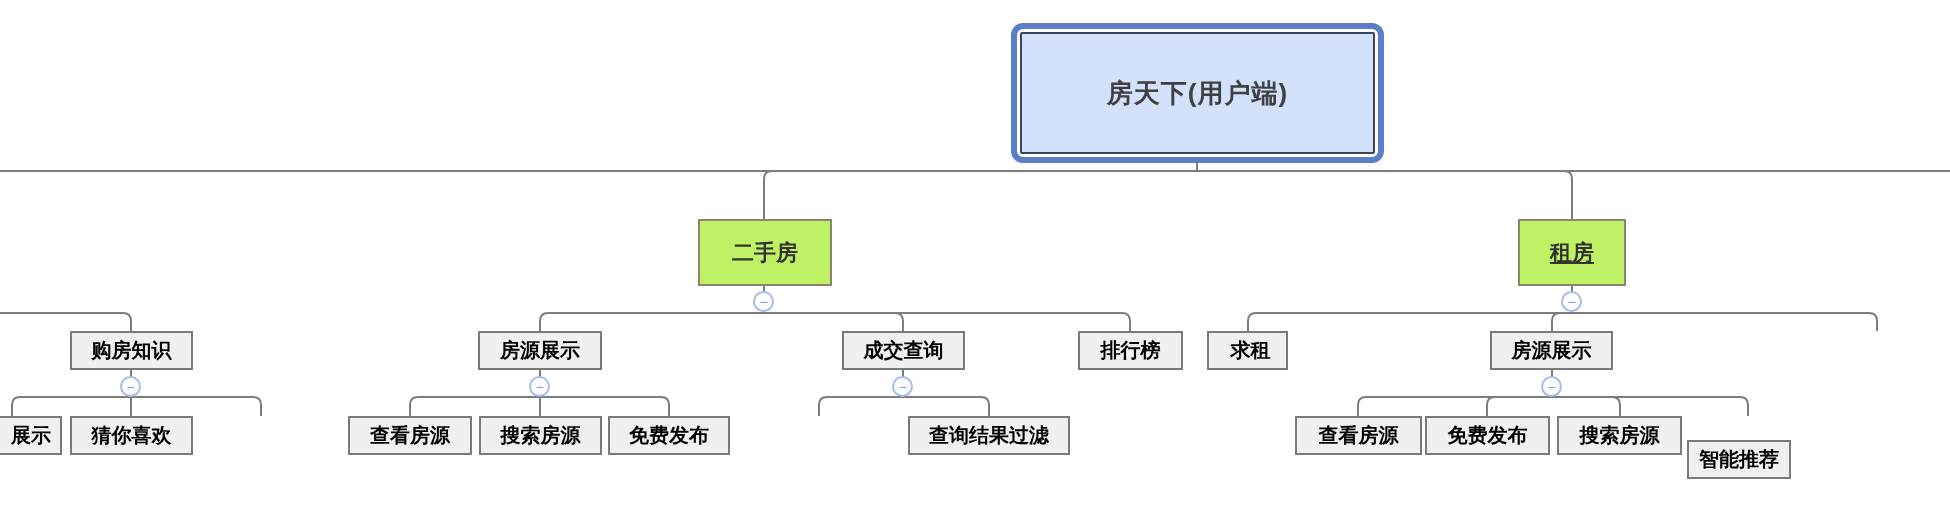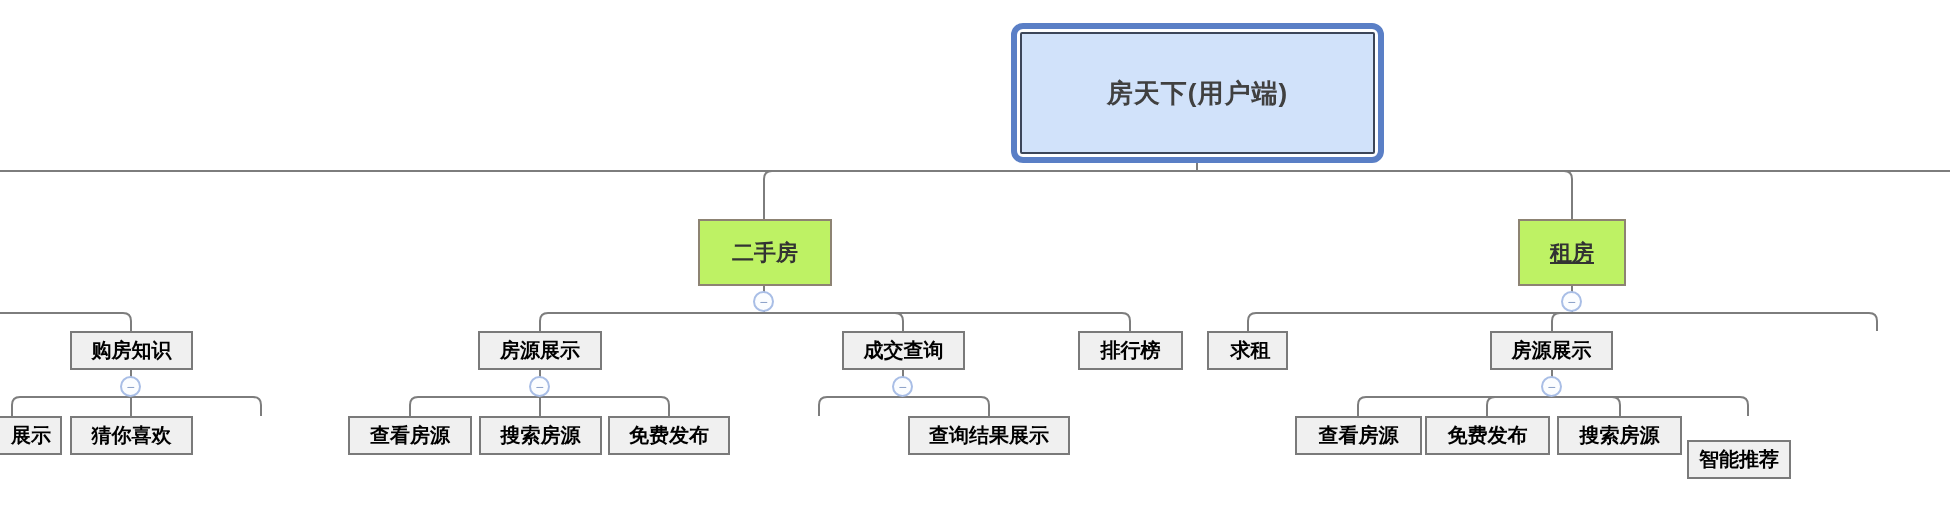--- a/index.html
+++ b/index.html
@@ -118,21 +118,21 @@
   <div class="node" style="left:842px; top:331px; width:123px; height:39px;">成交查询</div>
   <div class="node" style="left:1078px; top:331px; width:105px; height:39px;">排行榜</div>
   <div class="node" style="left:1207px; top:331px; width:81px; height:39px;padding-left:6px;">求租</div>
   <div class="node" style="left:1490px; top:331px; width:123px; height:39px;">房源展示</div>
 
   <div class="node partial" style="left:-35px; top:416px; width:97px; height:39px;">展示</div>
   <div class="node" style="left:70px; top:416px; width:123px; height:39px;">猜你喜欢</div>
   <div class="node" style="left:348px; top:416px; width:124px; height:39px;">查看房源</div>
   <div class="node" style="left:479px; top:416px; width:123px; height:39px;">搜索房源</div>
   <div class="node" style="left:608px; top:416px; width:122px; height:39px;">免费发布</div>
-  <div class="node" style="left:908px; top:416px; width:162px; height:39px;">查询结果展示</div>
+  <div class="node" style="left:908px; top:416px; width:162px; height:39px;">查询结果过滤</div>
   <div class="node" style="left:1295px; top:416px; width:127px; height:39px;">查看房源</div>
   <div class="node" style="left:1425px; top:416px; width:125px; height:39px;">免费发布</div>
   <div class="node" style="left:1557px; top:416px; width:125px; height:39px;">搜索房源</div>
   <div class="node" style="left:1687px; top:440px; width:104px; height:39px;">智能推荐</div>
 
   <div class="collapse-btn" style="left:753px; top:291px;">−</div>
   <div class="collapse-btn" style="left:1561px; top:291px;">−</div>
   <div class="collapse-btn" style="left:120px; top:376px;">−</div>
   <div class="collapse-btn" style="left:529px; top:376px;">−</div>
   <div class="collapse-btn" style="left:892px; top:376px;">−</div>

